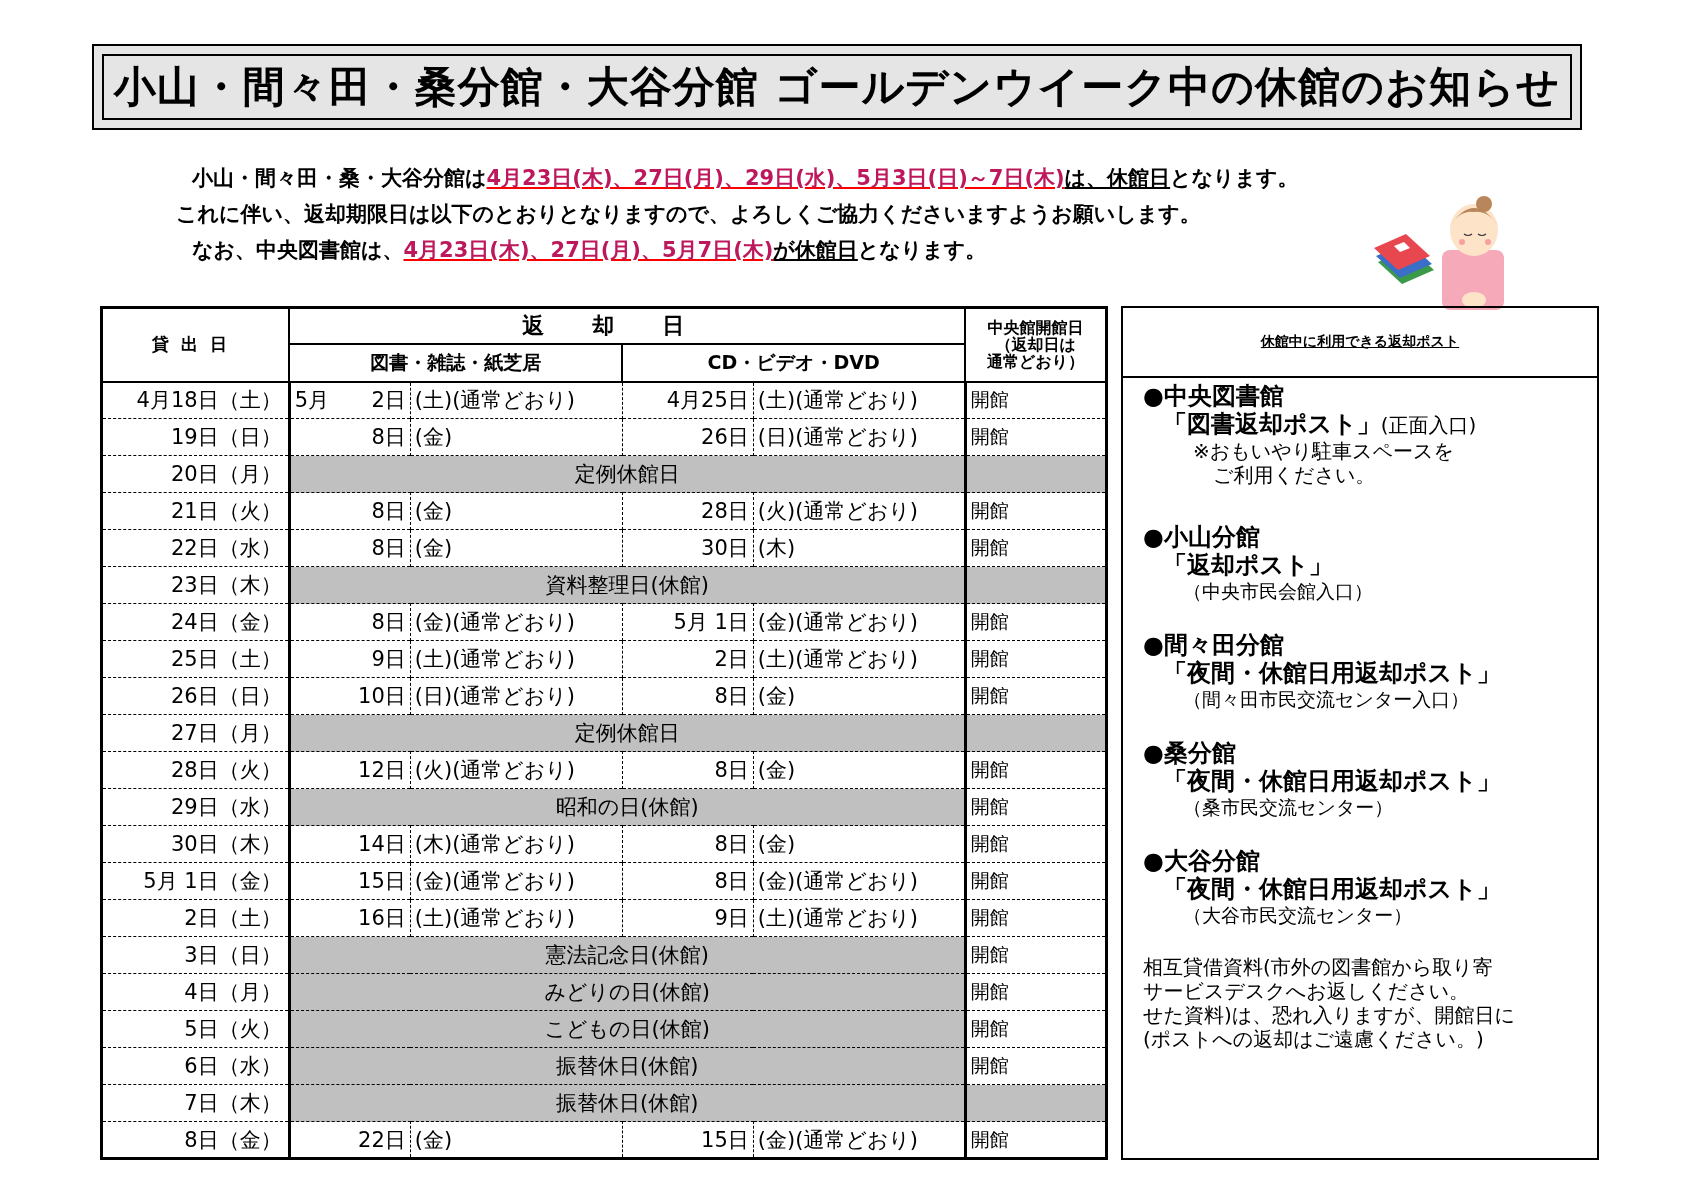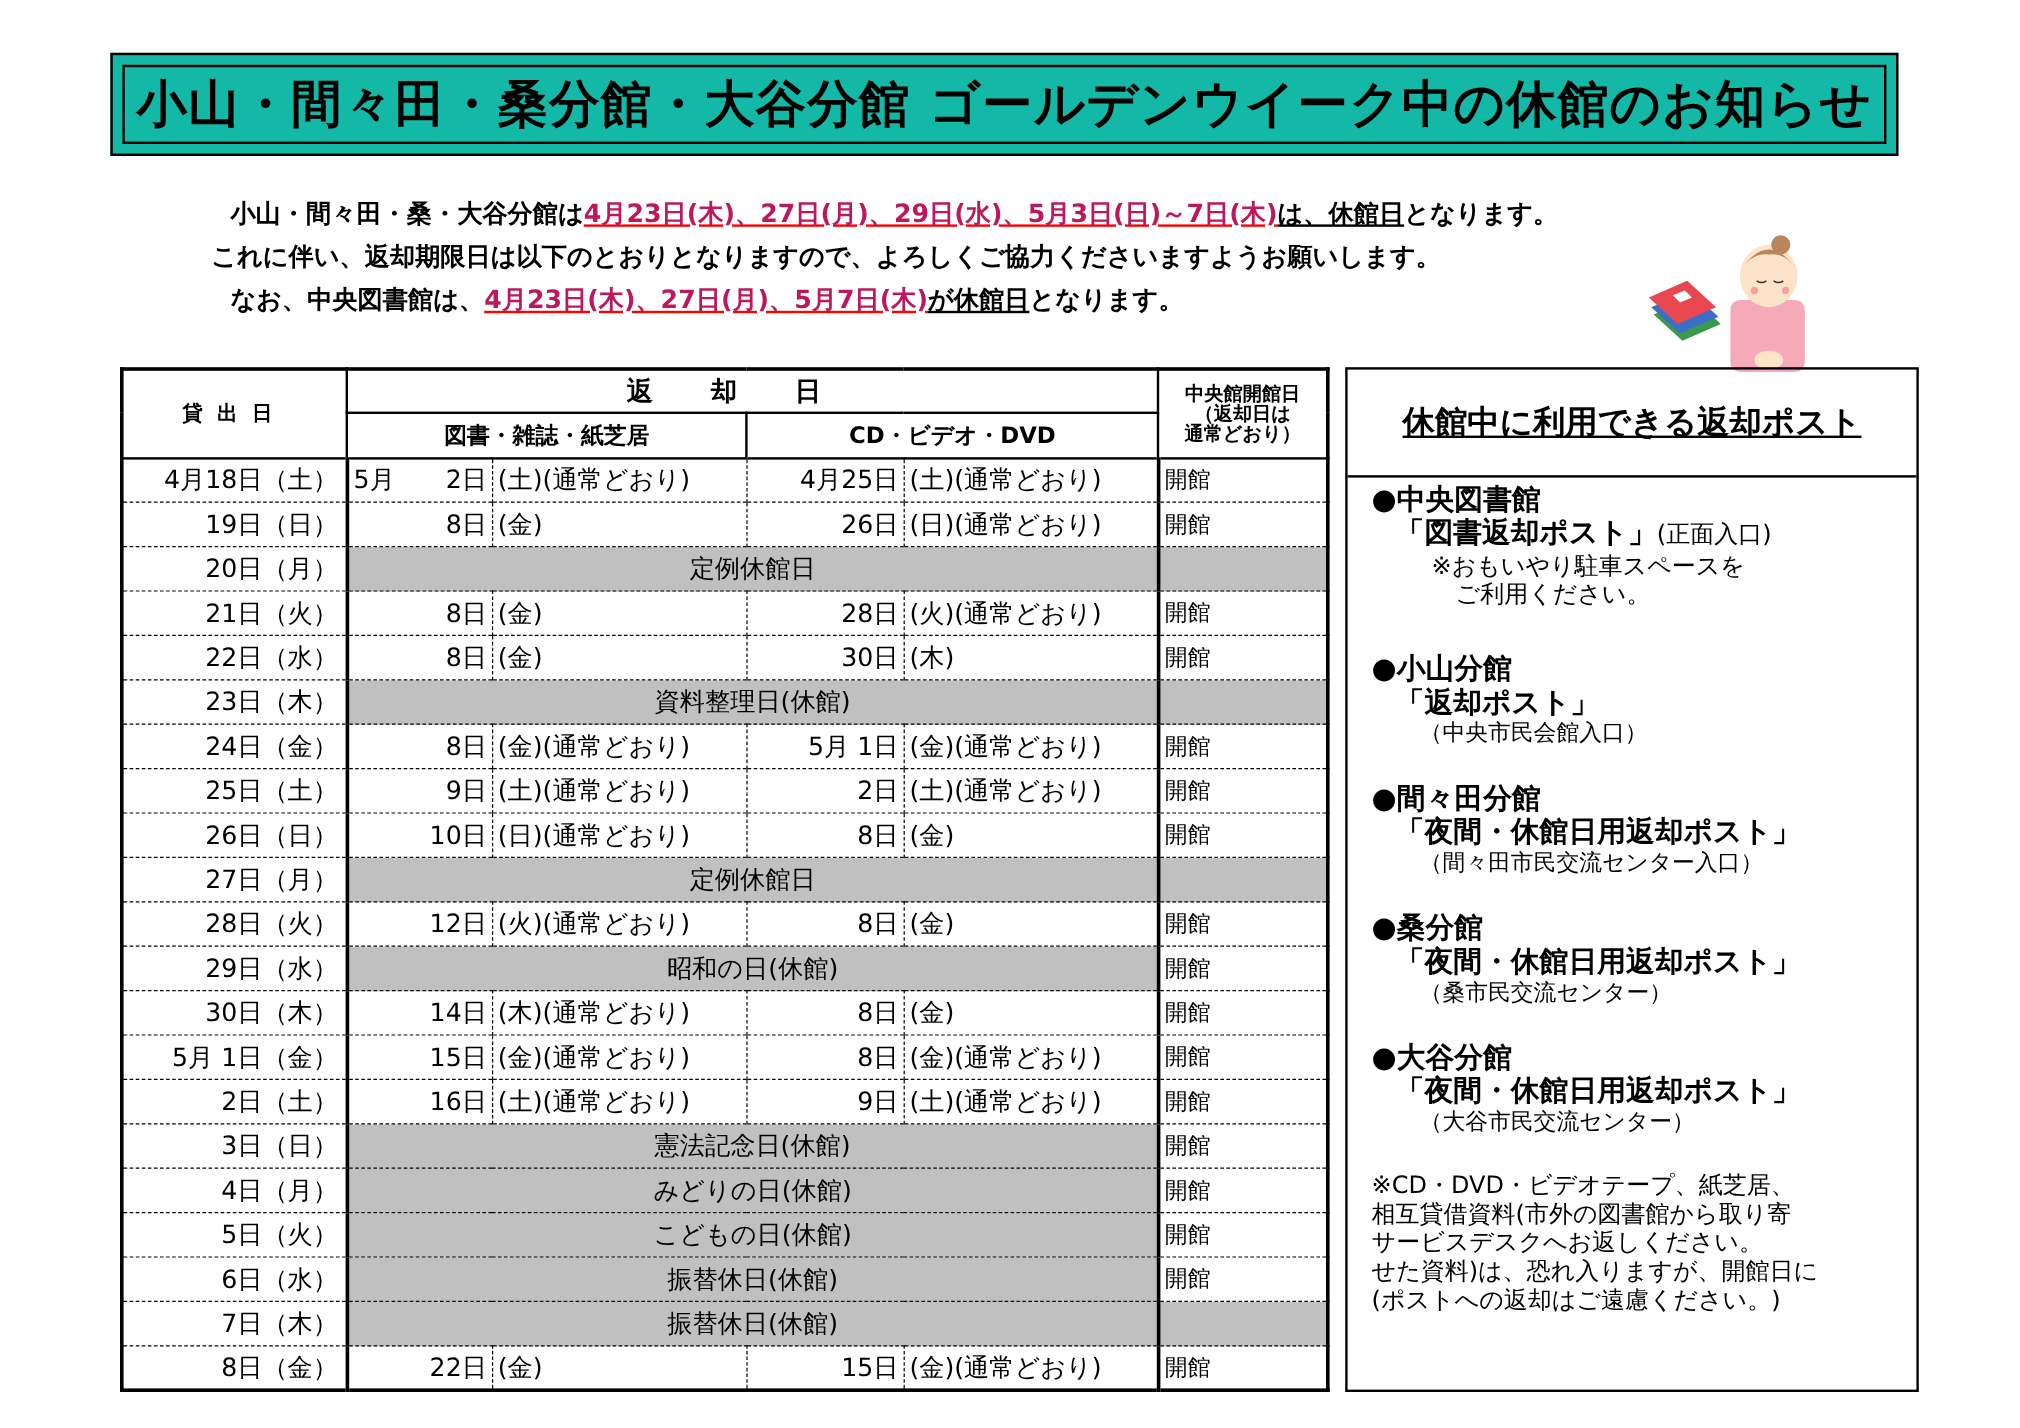--- a/index.html
+++ b/index.html
@@ -2,21 +2,21 @@
 <html><head>
 <meta charset="utf-8">
 <style>
   * { box-sizing: border-box; margin: 0; padding: 0; }
   html, body { width: 1683px; height: 1190px; background: #ffffff; overflow: hidden; }
   body { font-family: "DejaVu Sans", "Liberation Sans", sans-serif; color: #000; position: relative; }
 
   
   .title-frame {
     position: absolute; left: 92px; top: 44px; width: 1490px; height: 86px;
-    border: 2px solid #000; background: #14b8a6;
+    border: 2px solid #000; background: #e5e5e5;
   }
   .title-inner {
     position: absolute; left: 8px; top: 8px; right: 8px; bottom: 8px;
     border: 2px solid #000; display: flex; align-items: center; justify-content: center;
   }
   .title-text { font-size: 42px; font-weight: bold; letter-spacing: 1px; white-space: nowrap; }
 
   
   .intro { position: absolute; left: 160px; top: 160px; width: 1330px; font-size: 21px; font-weight: bold; line-height: 36px; }
   .intro-line { white-space: nowrap; }
@@ -50,22 +50,22 @@
   .closed-cell { background: #c0c0c0; text-align: center; border-right: 3px solid #000; }
   .open-grey { background: #c0c0c0; }
   .month-left { float: left; }
 
   
   .panel {
     position: absolute; left: 1121px; top: 306px; width: 478px; height: 854px;
     border: 2px solid #000;
   }
   .panel-head {
-    height: 90px; border-bottom: 2px solid #000; display: flex; align-items: center; justify-content: center;
-    font-size: 27px; font-weight: bold; text-decoration: underline;
+    height: 70px; border-bottom: 2px solid #000; display: flex; align-items: center; justify-content: center;
+    font-size: 14px; font-weight: bold; text-decoration: underline;
   }
   .panel-body { padding: 4px 6px 0 20px; }
   .branch { margin-bottom: 28px; }
   .branch-name { font-size: 24px; font-weight: bold; line-height: 28px; }
   .branch-post { font-size: 24px; font-weight: bold; line-height: 28px; padding-left: 20px; }
   .branch-post .sub { font-size: 20px; font-weight: normal; }
   .branch-note { font-size: 20px; line-height: 24px; padding-left: 50px; }
   .branch-note2 { font-size: 20px; line-height: 24px; padding-left: 70px; }
   .branch-loc { font-size: 19px; line-height: 24px; padding-left: 40px; }
   .footnote { font-size: 20px; line-height: 24px; margin-top: 4px; }
@@ -292,20 +292,19 @@
       <div class="branch-name">●桑分館</div>
       <div class="branch-post">「夜間・休館日用返却ポスト」</div>
       <div class="branch-loc">（桑市民交流センター）</div>
     </div>
     <div class="branch">
       <div class="branch-name">●大谷分館</div>
       <div class="branch-post">「夜間・休館日用返却ポスト」</div>
       <div class="branch-loc">（大谷市民交流センター）</div>
     </div>
     <div class="footnote">
-      <div>※CD・DVD・ビデオテープ、紙芝居、</div>
       <div>相互貸借資料(市外の図書館から取り寄</div>
       <div>サービスデスクへお返しください。</div>
       <div>せた資料)は、恐れ入りますが、開館日に</div>
       <div>(ポストへの返却はご遠慮ください。)</div>
     </div>
   </div>
 </div>
 
 </body></html>

